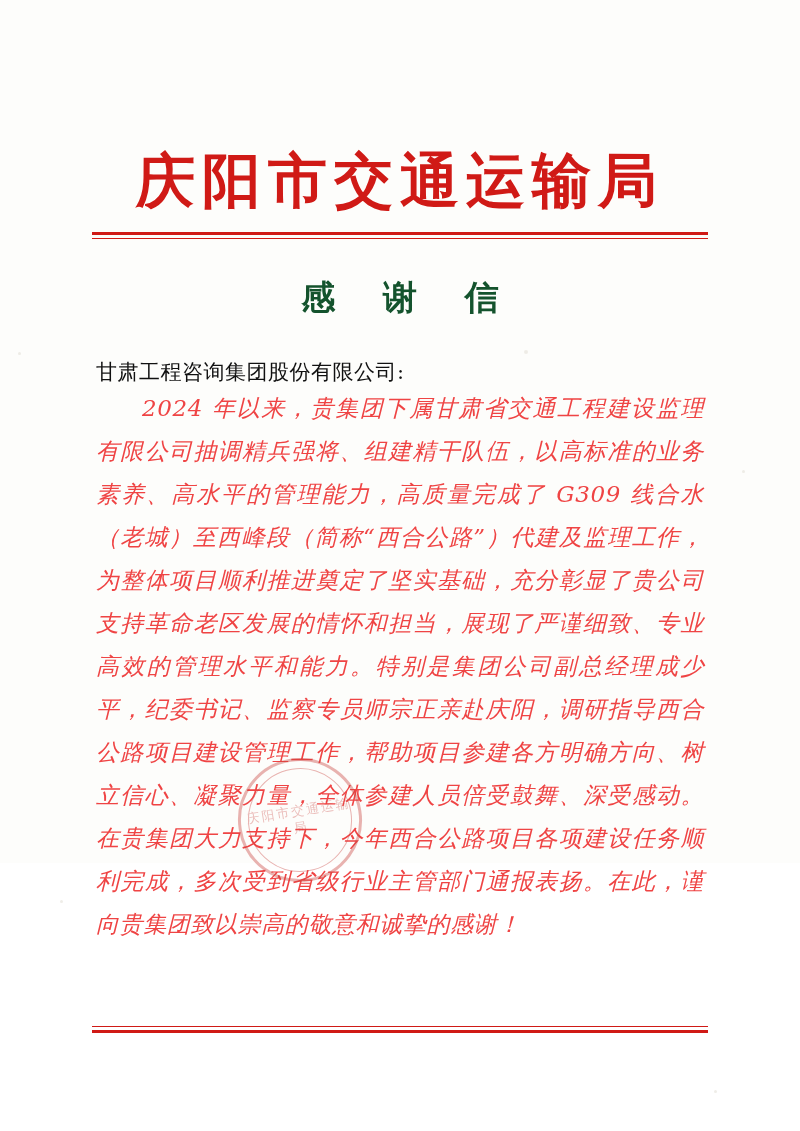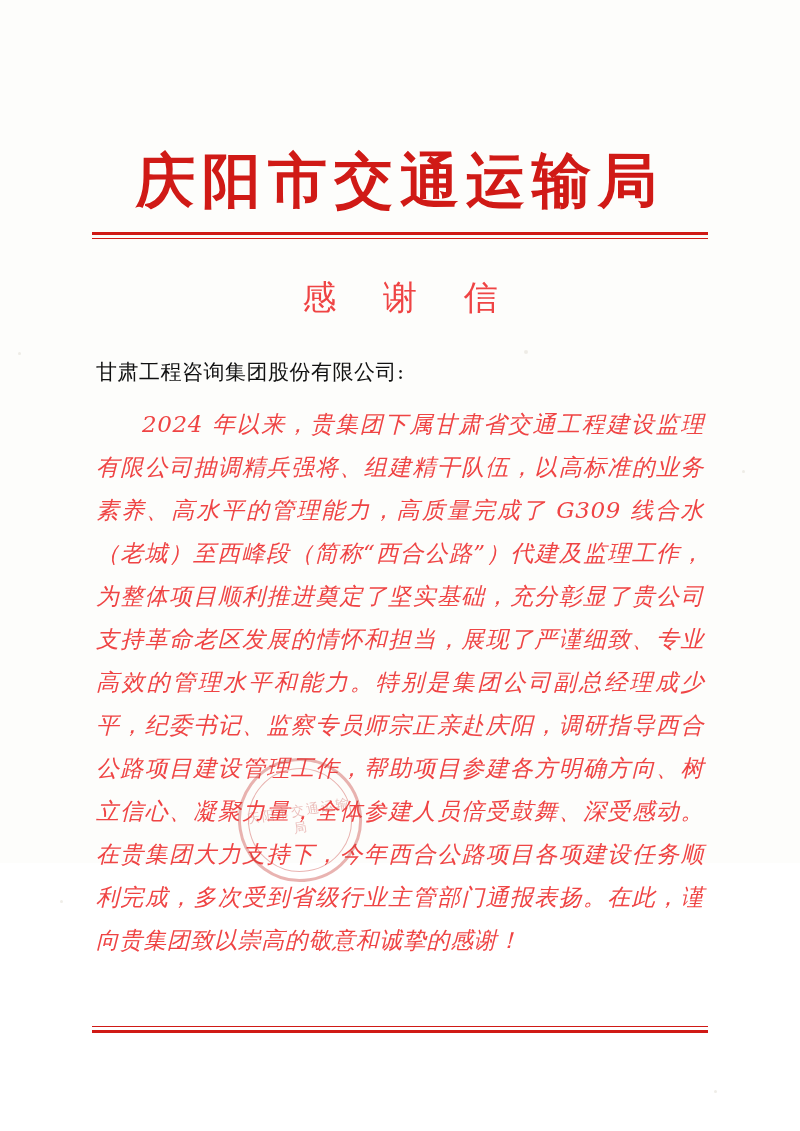--- a/index.html
+++ b/index.html
@@ -68,40 +68,40 @@
     width: 100%;
   }
 
   .doc-title {
     position: absolute;
     top: 275px;
     left: 0;
     width: 800px;
     text-align: center;
     font-family: "DejaVu Serif", "Liberation Serif", serif;
-    font-weight: normal;
-    color: #ef4444;
+    font-weight: bold;
+    color: #14532d;
     font-size: 34px;
     letter-spacing: 18px;
     text-indent: 18px;
   }
 
   .body-area {
     position: absolute;
     top: 362px;
     left: 96px;
     width: 608px;
   }
 
   .salutation {
     font-size: 21px;
     color: #111;
     line-height: 1.0;
     letter-spacing: 0.5px;
-    margin-bottom: 20px;
+    margin-bottom: 4px;
     font-family: "DejaVu Serif", "Liberation Serif", serif;
   }
 
   .para {
     font-size: 23px;
     color: #ef4444;
     line-height: 43px;
     text-align: justify;
     text-justify: inter-character;
     text-indent: 2em;

